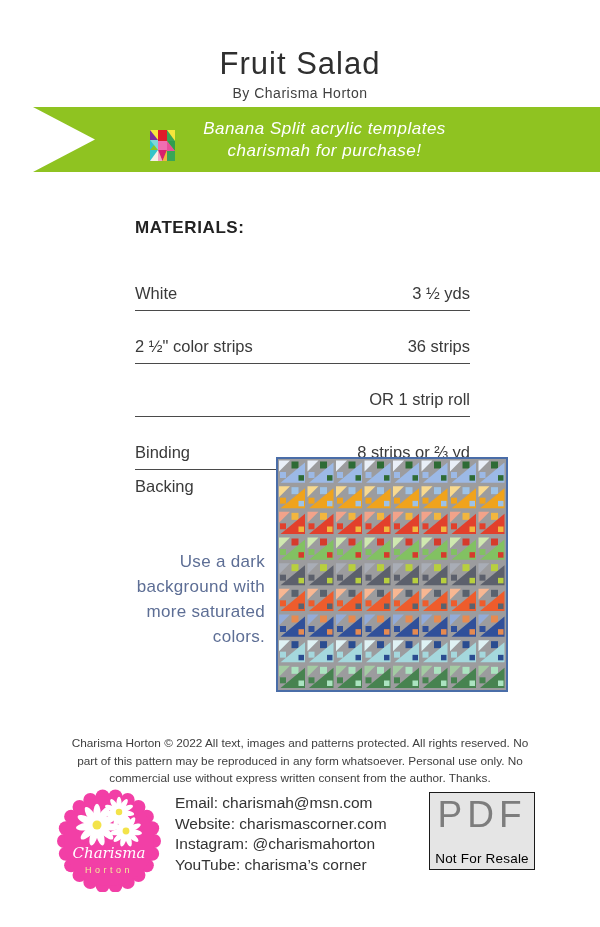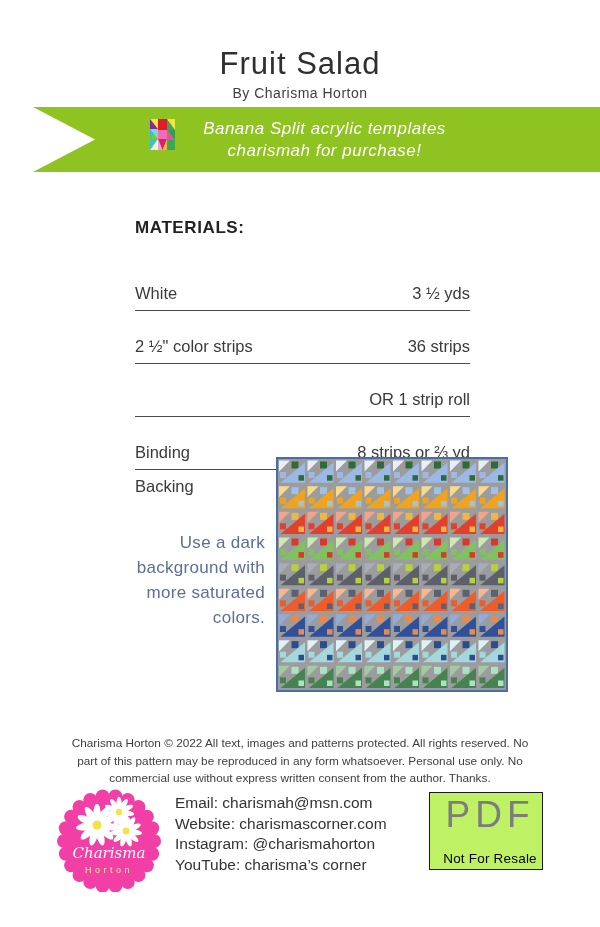--- a/index.html
+++ b/index.html
@@ -12,46 +12,46 @@
     font-size:31px;font-weight:400;letter-spacing:1px;color:#2f2f2f;}
   .byline{position:absolute;top:85px;left:0;width:100%;text-align:center;
     font-size:14px;color:#3f3f3f;letter-spacing:.5px;}
   
   .banner{
     position:absolute;top:107px;left:33px;width:567px;height:65px;
     clip-path:polygon(0 0,100% 0,100% 100%,0 100%,62px 50%);
     display:flex;align-items:center;justify-content:center;
     filter:drop-shadow(2px 4px 3px rgba(110,110,110,.5));
   }
-  .banner-inner{display:flex;align-items:flex-start;gap:25px;margin-left:-40px;}
+  .banner-inner{display:flex;align-items:flex-end;gap:25px;margin-left:-40px;}
   .banner-text{color:#ffffff;font-style:italic;font-size:17px;line-height:22px;
     text-align:center;letter-spacing:.5px;}
   
   .materials-heading{position:absolute;top:218px;left:135px;
     font-size:17px;font-weight:700;letter-spacing:.6px;color:#222;}
   .materials-table{position:absolute;top:258px;left:135px;width:335px;
     font-size:16.5px;color:#3a3a3a;}
   .mrow{display:flex;justify-content:space-between;align-items:center;
     height:33px;}
   .mrow.lined{border-bottom:1px solid #4a4a4a;margin-top:19px;}
   .mrow .qty{text-align:right;}
   
   .quilt-wrap{position:absolute;top:457px;left:276px;width:232px;height:235px;}
-  .quilt-note{position:absolute;top:530px;left:95px;width:170px;
+  .quilt-note{position:absolute;top:549px;left:95px;width:170px;
     text-align:right;font-size:17px;line-height:25px;letter-spacing:.3px;}
   
   .copyright{position:absolute;top:735px;left:63px;width:474px;
     text-align:center;font-size:11.8px;line-height:17.5px;color:#3e3e3e;}
   
   .logo{position:absolute;top:788px;left:57px;width:104px;height:104px;}
   .contacts{position:absolute;top:793px;left:175px;font-size:15.5px;
     line-height:20.5px;color:#333;}
   .pdf-box{position:absolute;top:792px;left:429px;width:104px;height:76px;
-    border:1.5px solid #1a1a1a;background:#bef264;display:flex;flex-direction:column;
-    align-items:center;justify-content:flex-start;padding-left:8px;}
+    border:1.5px solid #1a1a1a;background:#e5e5e5;display:flex;flex-direction:column;
+    align-items:center;justify-content:flex-start;}
   .pdf-label{font-size:37px;color:#7d7d7d;letter-spacing:5px;line-height:40px;
     margin-top:2px;font-weight:400;}
   .pdf-sub{font-size:13.5px;color:#000;margin-top:16px;letter-spacing:.2px;}
 </style>
 </head>
 <body>
 
 <div id="page">
 
   <div class="title">Fruit Salad</div>

